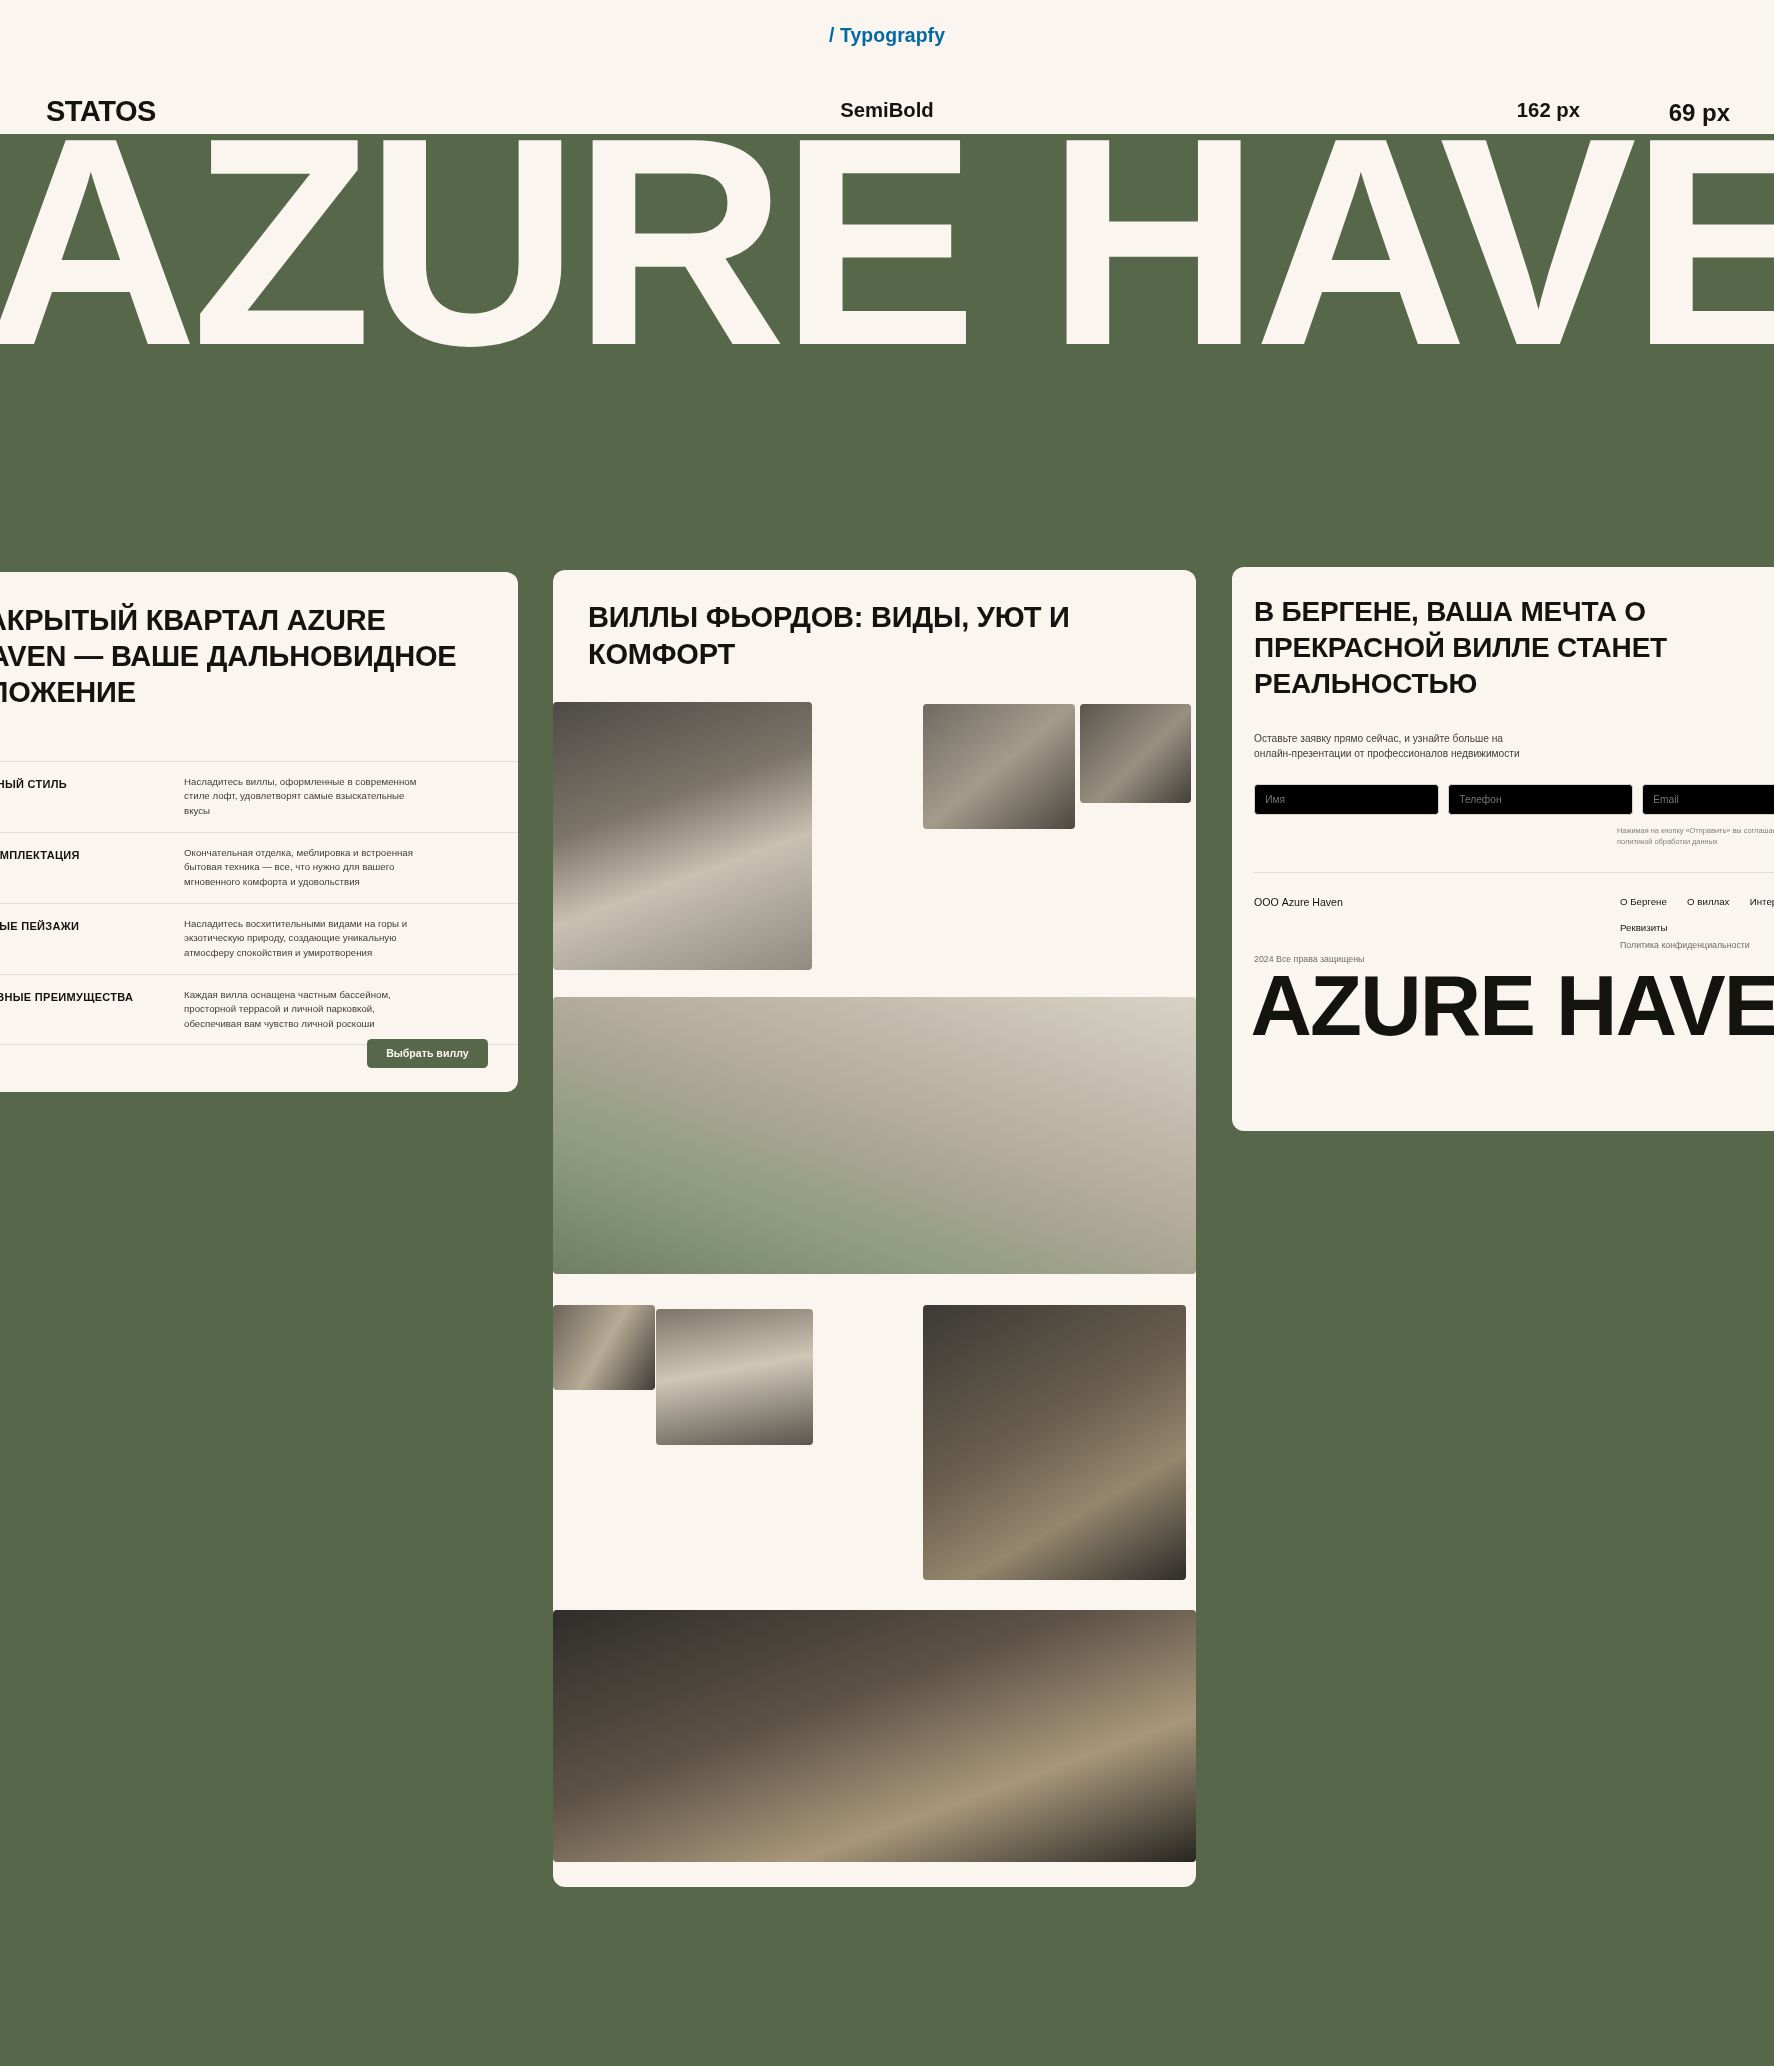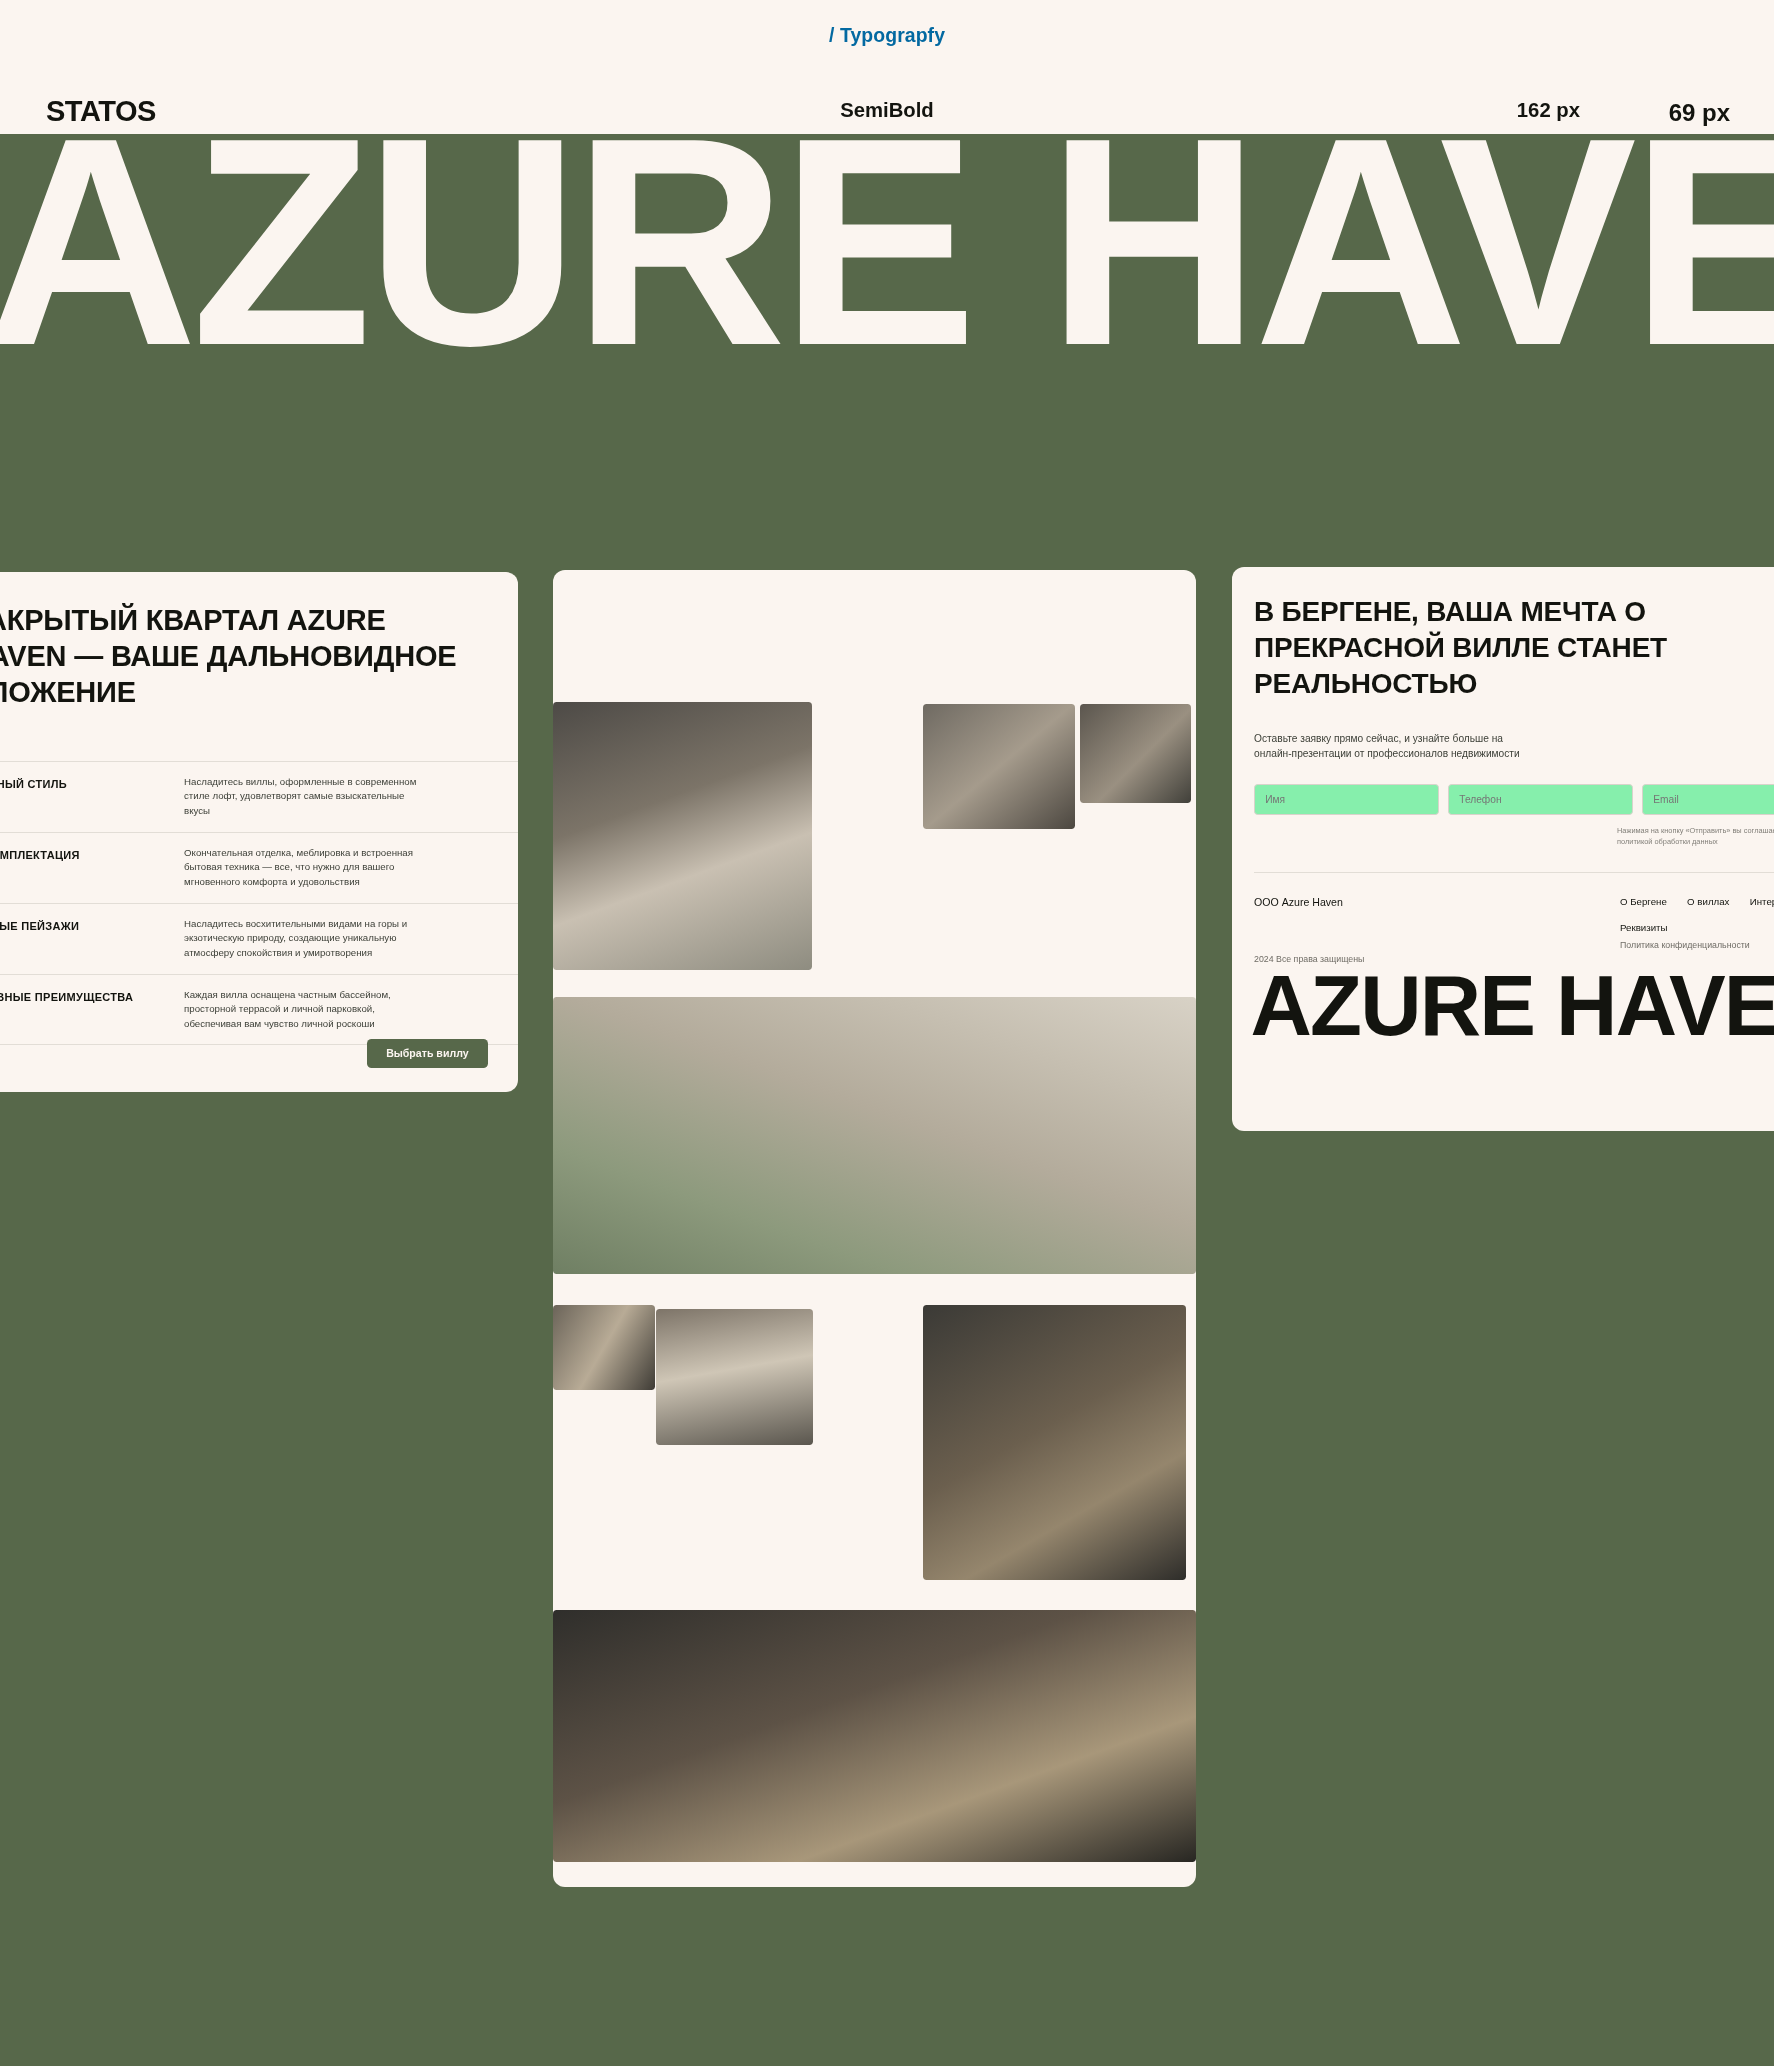--- a/index.html
+++ b/index.html
@@ -226,21 +226,21 @@
     top: 217px;
     width: 573px;
     display: flex;
     gap: 9.2px;
   }
   .cr-input {
     flex: 1;
     height: 31px;
     border: 0.9px solid #d9d3cb;
     border-radius: 3.7px;
-    background: #86efac;
+    background: #000000;
     padding: 0 10.2px;
     font-size: 10.2px;
     color: #6f6c65;
     font-family: "Liberation Sans", sans-serif;
   }
   .cr-note {
     position: absolute;
     right: 22px;
     top: 259px;
     width: 203px;
@@ -353,20 +353,21 @@
       <div class="acc-row">
         <div class="acc-key">ЭКСКЛЮЗИВНЫЕ ПРЕИМУЩЕСТВА</div>
         <div class="acc-val">Каждая вилла оснащена частным бассейном, просторной террасой и личной парковкой, обеспечивая вам чувство личной роскоши</div>
       </div>
     </div>
 
     <button class="cl-btn">Выбрать виллу</button>
   </div>
 
   <div class="card card-mid">
+    <div class="cm-title">ВИЛЛЫ ФЬОРДОВ: ВИДЫ, УЮТ И КОМФОРТ</div>
 
     <div class="img art1" style="left:0px; top:132px; width:259px; height:268px;">
       <div class="ph"></div>
 
     </div>
 
     <div class="img art3" style="left:370px; top:134px; width:152px; height:125px;">
       <div class="ph"></div>
     </div>
 

